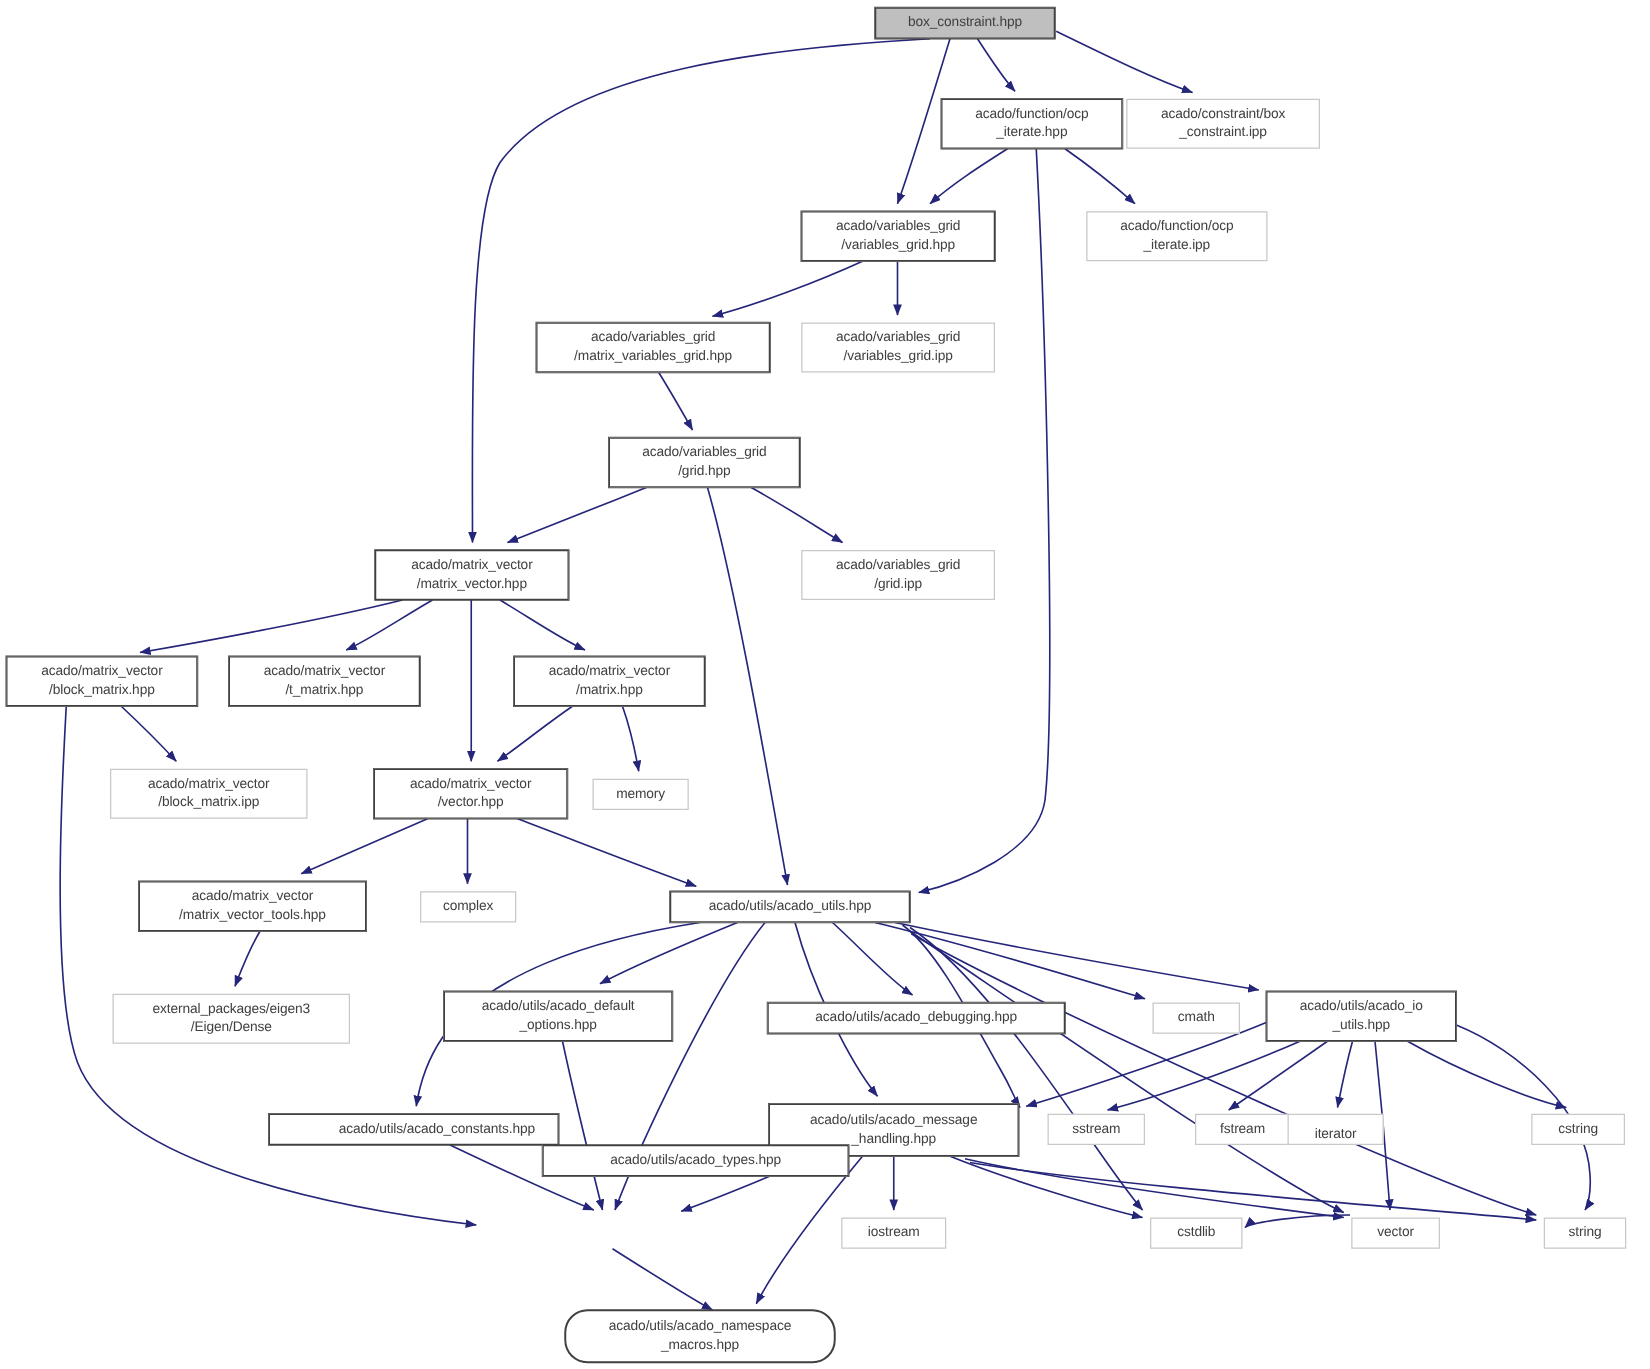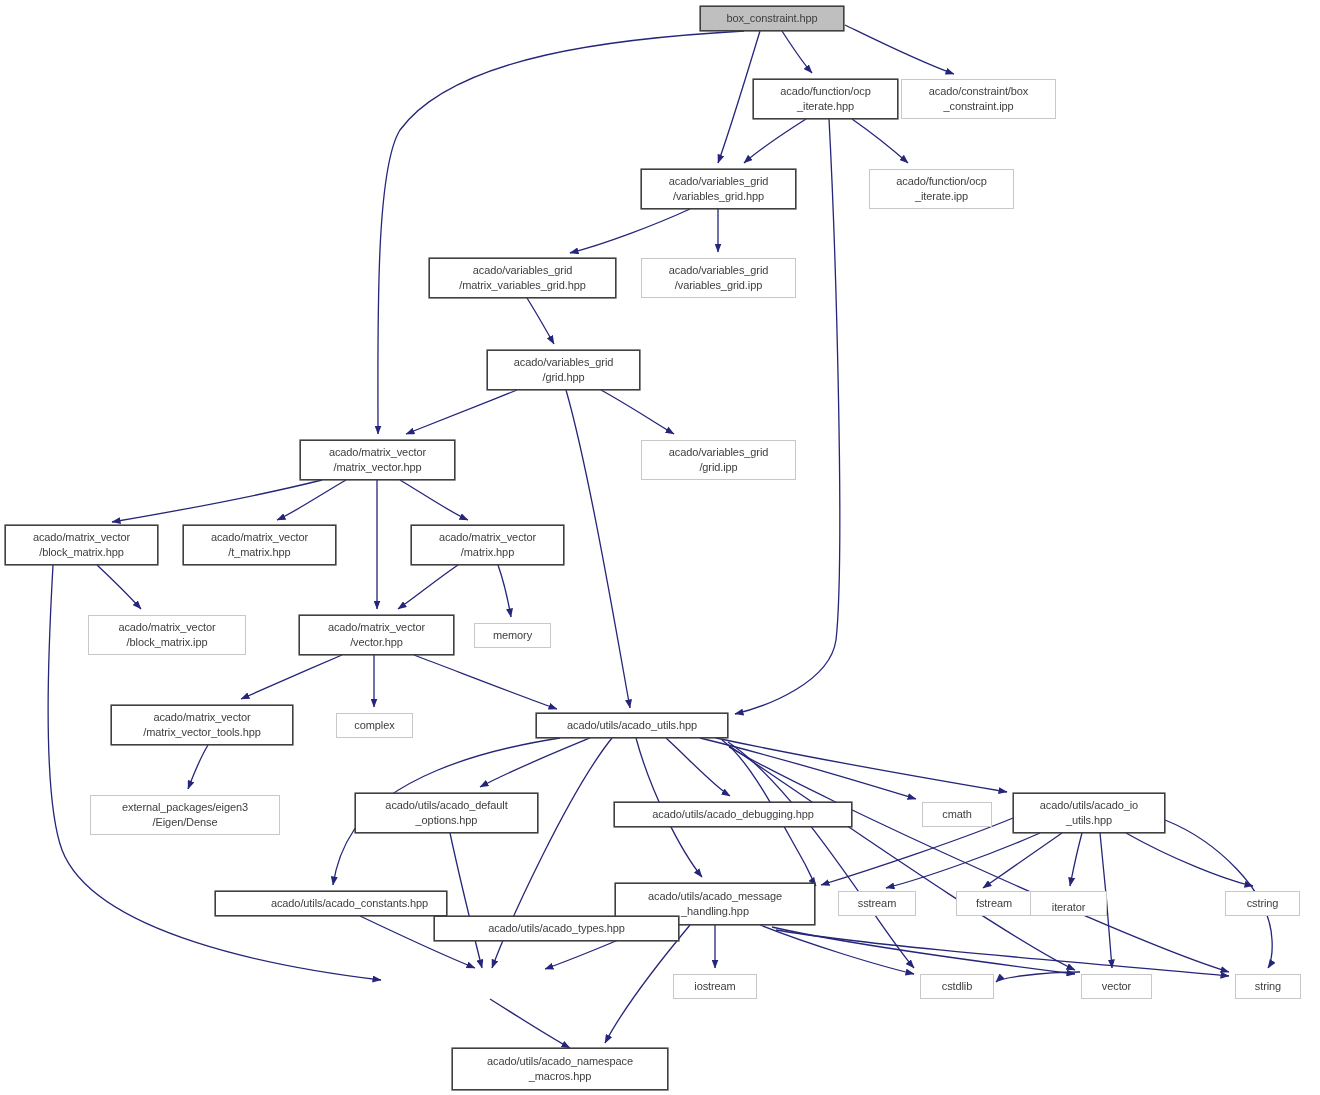--- a/index.html
+++ b/index.html
@@ -171,16 +171,16 @@
 _handling.hpp</span></div>
       <div class="node-box kind-sys" style="left: 838px; top: 891px; width: 78px; height: 25px;"><span class="node-label">sstream</span></div>
       <div class="node-box kind-sys" style="left: 956px; top: 891px; width: 76px; height: 25px; align-items: center;"><span class="node-label">fstream</span></div>
       <div class="node-box kind-sys" style="left: 1030px; top: 891px; width: 77px; height: 25px; align-items: flex-end;"><span class="node-label">iterator</span></div>
       <div class="node-box kind-sys" style="left: 1225px; top: 891px; width: 75px; height: 25px;"><span class="node-label">cstring</span></div>
       <div class="node-box kind-hdr" style="left: 387px; top: 916px; width: 245px; height: 25px; margin-left: 47px;"><span class="node-label">acado/utils/acado_types.hpp</span></div>
       <div class="node-box kind-sys" style="left: 673px; top: 974px; width: 84px; height: 25px;"><span class="node-label">iostream</span></div>
       <div class="node-box kind-sys" style="left: 920px; top: 974px; width: 74px; height: 25px;"><span class="node-label">cstdlib</span></div>
       <div class="node-box kind-sys" style="left: 1081px; top: 974px; width: 71px; height: 25px;"><span class="node-label">vector</span></div>
       <div class="node-box kind-sys" style="left: 1235px; top: 974px; width: 66px; height: 25px;"><span class="node-label">string</span></div>
-      <div class="node-box kind-hdr" style="left: 452px; top: 1048px; width: 216px; height: 42px;"><span class="node-label">acado/utils/acado_namespace
+      <div class="node-box kind-hdr" style="left: 452px; top: 1048px; width: 216px; height: 42px; border-radius: 18px;"><span class="node-label">acado/utils/acado_namespace
 _macros.hpp</span></div>
     </div>
 </div>
 
 </body></html>

